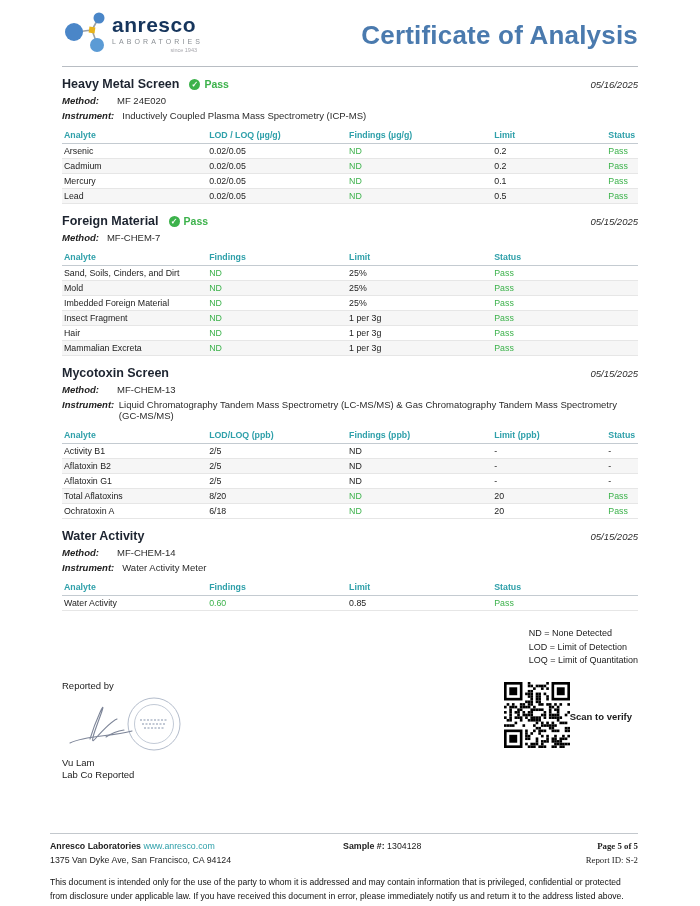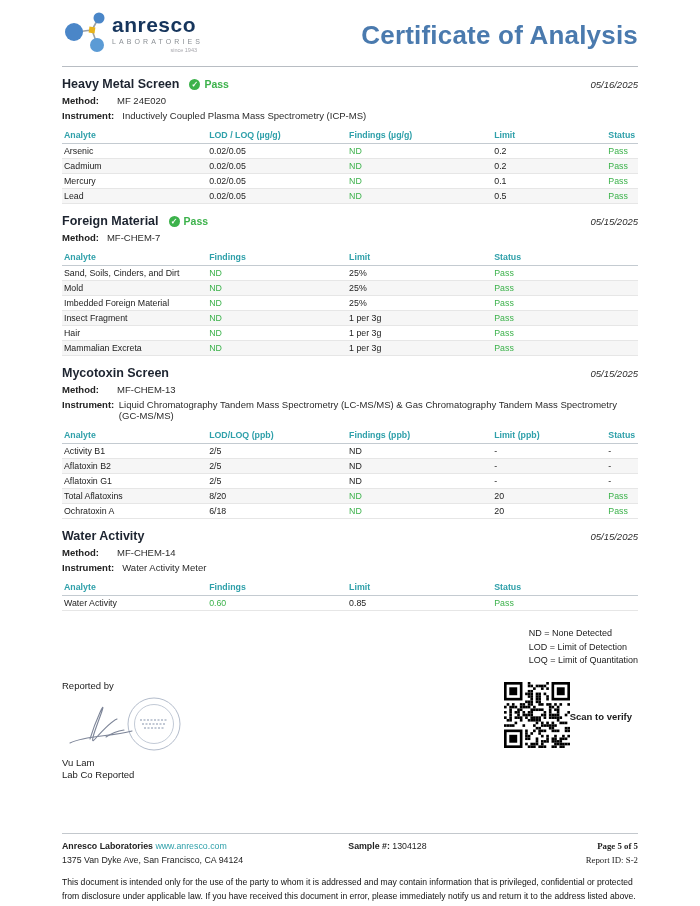--- a/index.html
+++ b/index.html
@@ -25,21 +25,21 @@
   
   section { margin-top:10px; }
   .sec-head { display:flex; align-items:center; }
   .sec-title { font-size:12.5px; font-weight:700; color:#1d2430; }
   .badge { display:inline-flex; align-items:center; gap:4px; margin-left:10px; }
   .badge-check { width:11px; height:11px; border-radius:50%; background:#3cb24b; color:#fff;
     font-size:8px; line-height:11px; text-align:center; font-weight:700; }
   .badge-label { color:#3cb24b; font-weight:700; font-size:10.5px; }
   .sec-date { margin-left:auto; font-style:italic; font-size:9.5px; color:#2b2b2b; }
   .meta-row { font-size:9.5px; margin-top:4px; display:flex; }
-  .meta-label { font-weight:700; margin-right:8px; min-width:47px; }
+  .meta-label { font-weight:700; margin-right:8px; min-width:47px;font-style:italic; }
   .sec-foreign .meta-label { min-width:0; }
   .meta-value { color:#2b2b2b; }
 
   
   table { width:100%; border-collapse:collapse; font-size:8.8px; margin-top:7px; table-layout:fixed; }
   th { color:#2fa0aa; text-align:left; font-weight:700; padding:2px 2px 3px 2px;
     border-bottom:1px solid #c4cbd1; white-space:nowrap; }
   td { padding:2px 2px; border-bottom:1px solid #e6e6e6; white-space:nowrap; overflow:hidden; }
   tbody tr:nth-child(even) { background:#f6f6f6; }
   td.green { color:#3cb24b; }
@@ -58,21 +58,21 @@
   .sig-qr-row { display:flex; justify-content:space-between; margin-top:12px; align-items:flex-start; }
   .sig-block { font-size:9.5px; }
   .sig-reported { margin-bottom:2px; }
   .sig-name { margin-top:0px; }
   .sig-role { margin-top:1px; }
   .qr-block { display:flex; flex-direction:row; align-items:center; margin-right:6px; margin-top:2px; }
   .qr-box { width:66px; height:66px; }
   .qr-caption { font-size:9.5px; font-weight:700; margin-top:4px; color:#1b1b1b; }
 
   
-  .footer { position:absolute; left:62px; right:62px; top:833px; }
+  .footer { position:absolute; left:50px; right:62px; top:833px; }
   .footer-rule { border:none; border-top:1px solid #c3c8cd; }
   .footer-cols { display:flex; margin-top:6px; font-size:8.8px; line-height:1.55; }
   .footer-left { width:42%; }
   .footer-center { width:29%; text-align:center; }
   .footer-right { width:29%; text-align:right;font-family:Liberation Serif, serif; }
   .company { font-weight:700; }
   .website { color:#2fa0aa; text-decoration:none; font-weight:400; }
   .page-label { font-weight:700; }
   .disclaimer { margin-top:9px; font-size:8.6px; line-height:1.55; color:#111; }
 </style>

